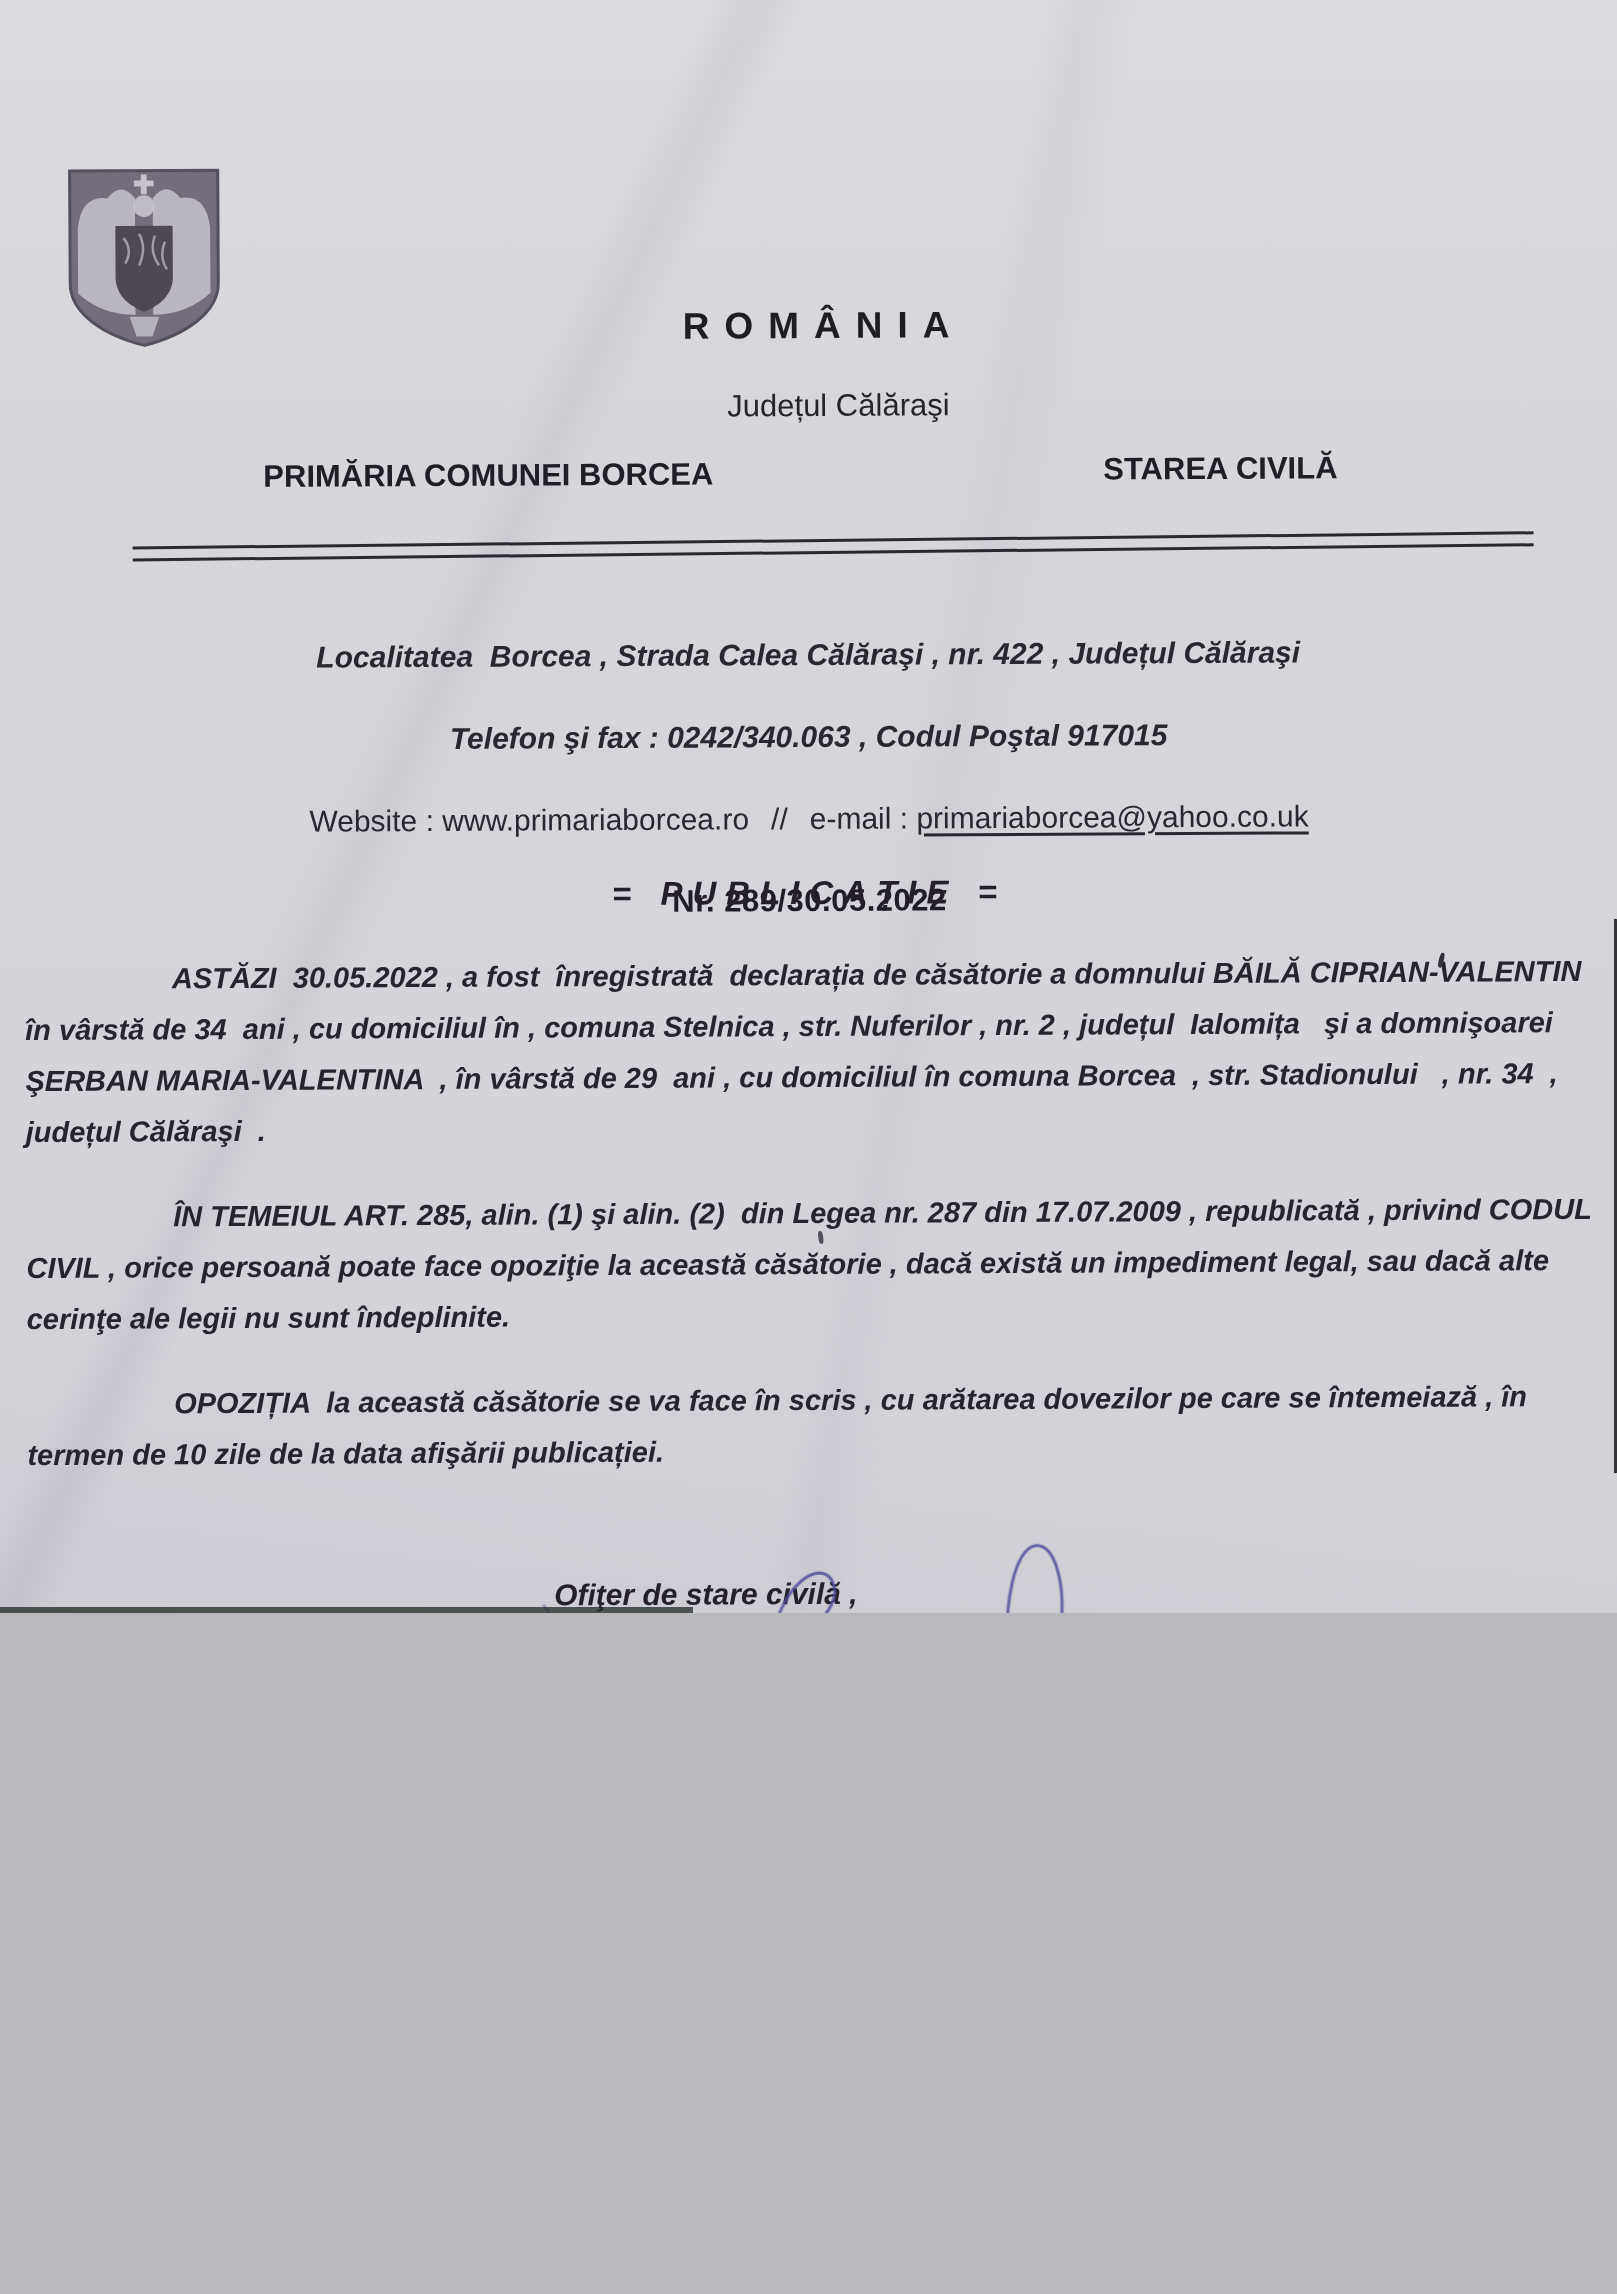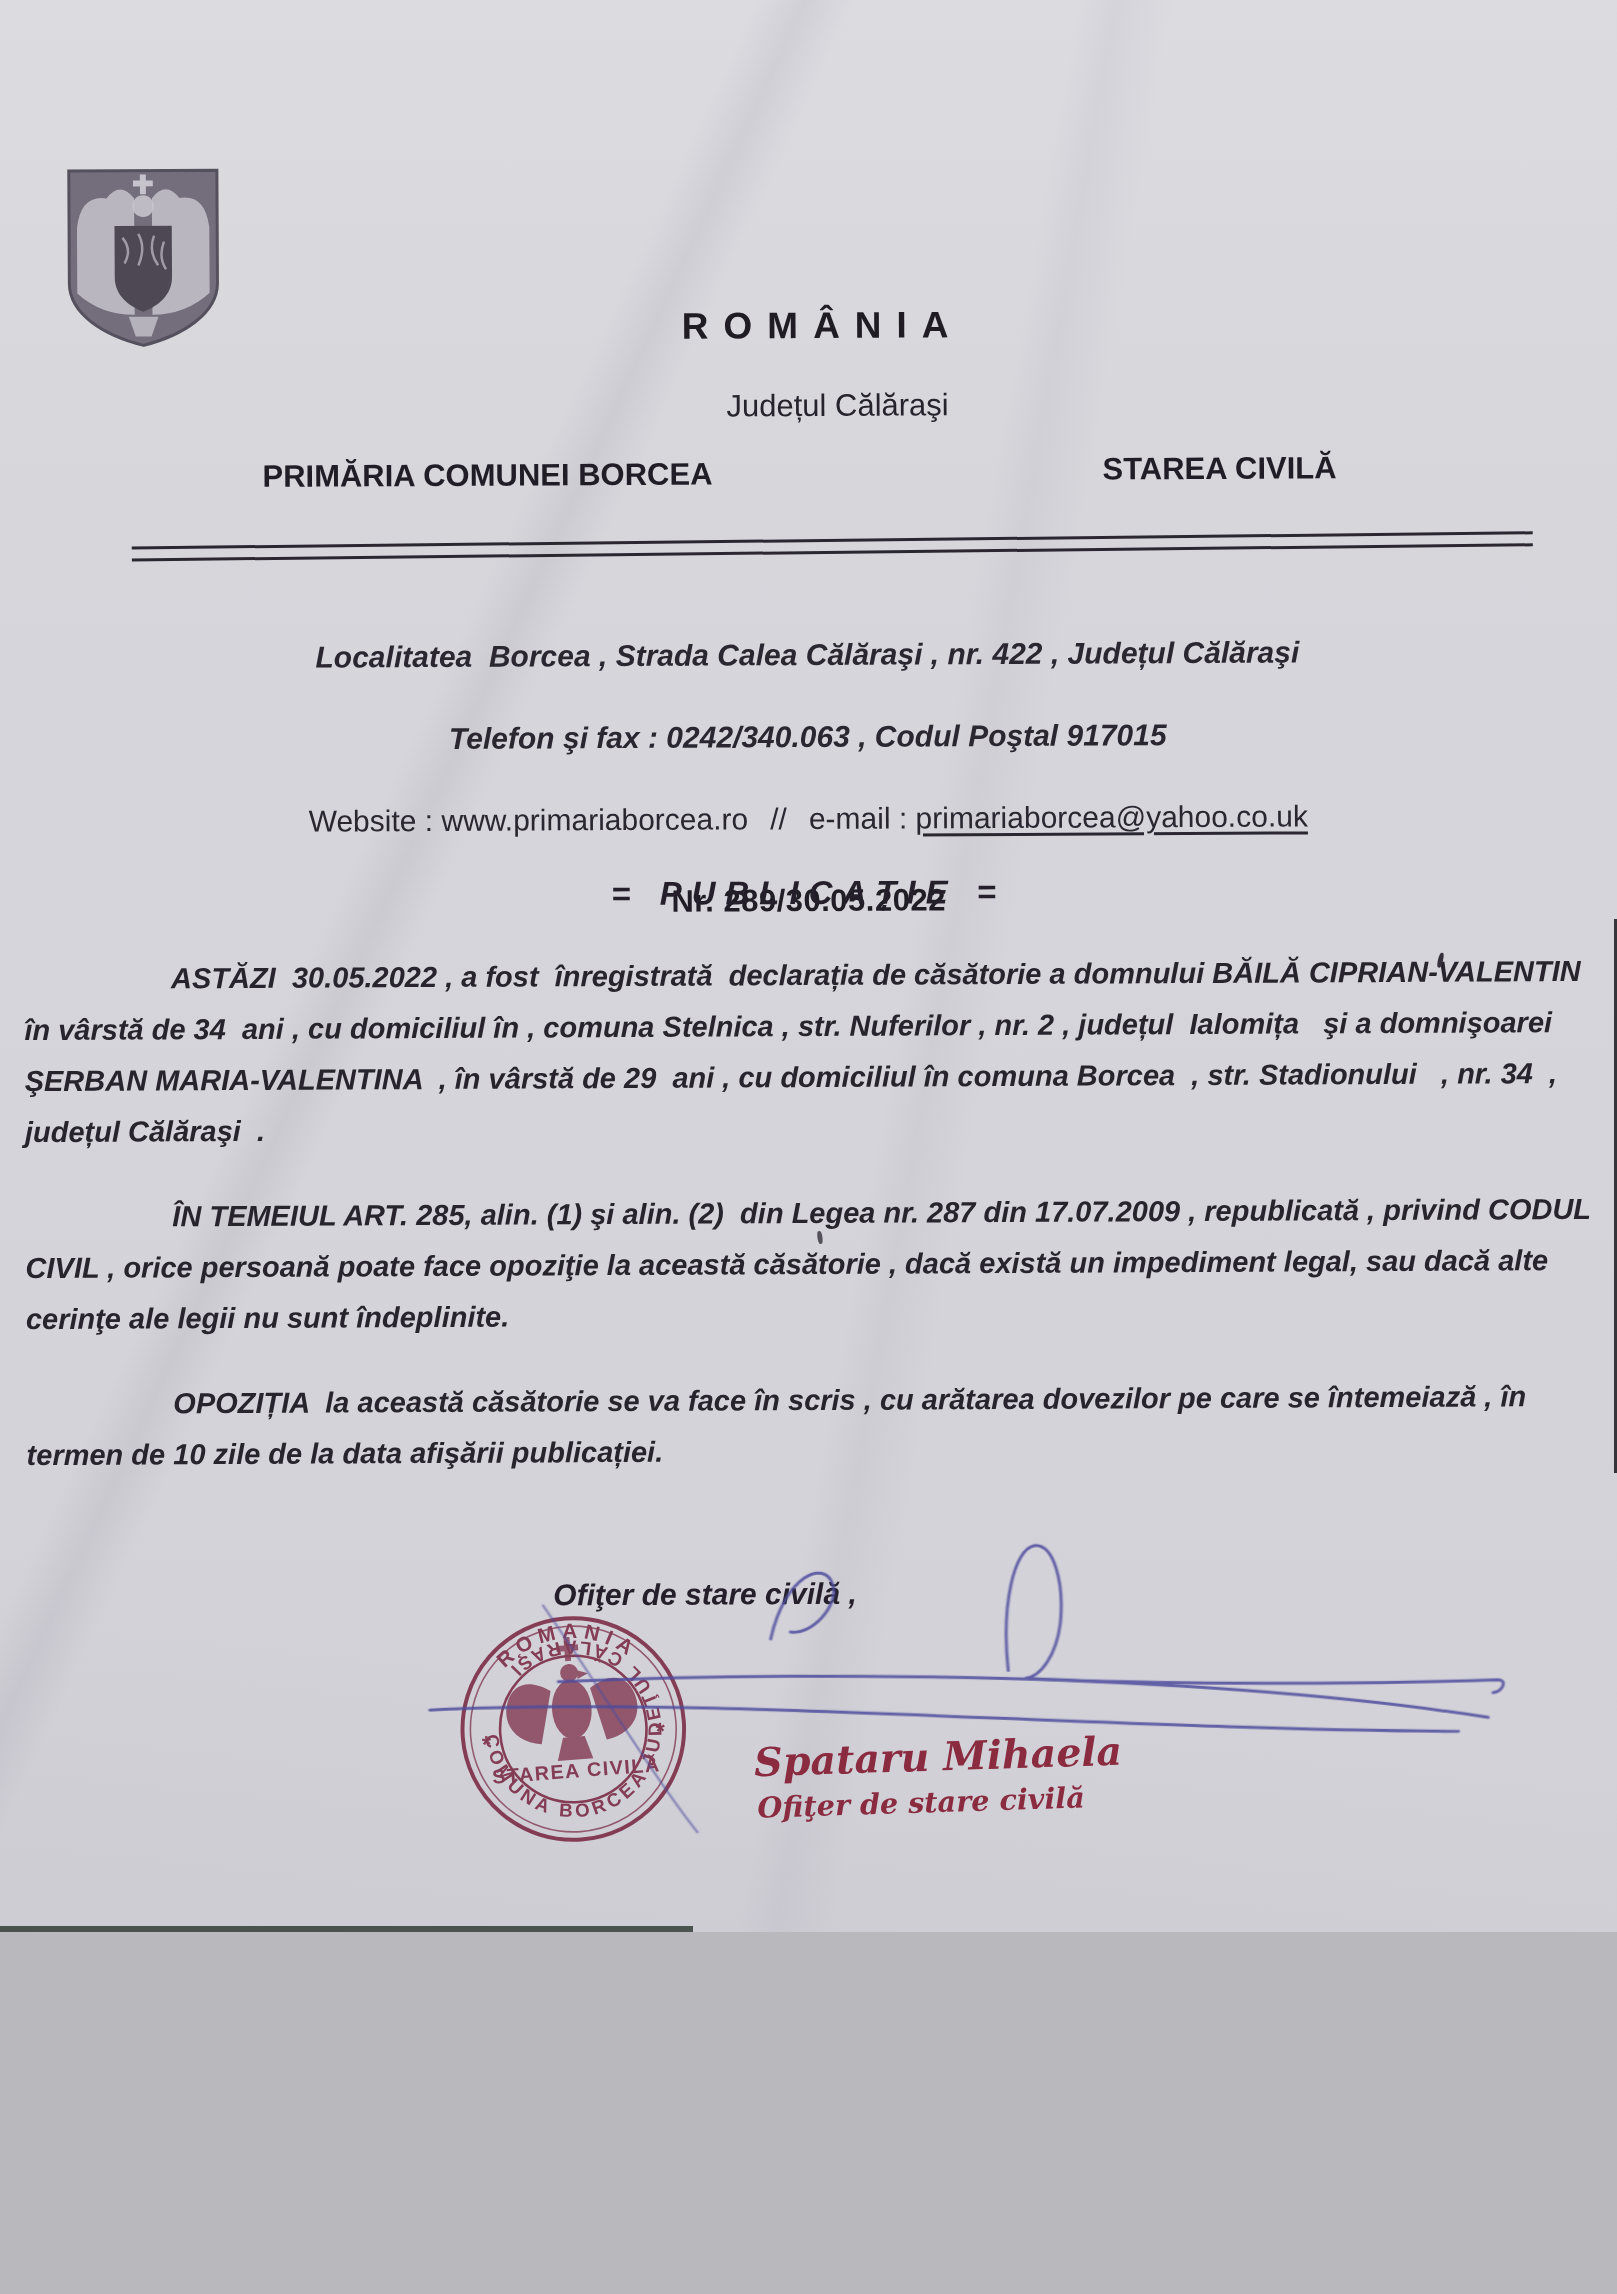--- a/index.html
+++ b/index.html
@@ -1,18 +1,18 @@
 <!DOCTYPE html>
 <html><head>
 <meta charset="utf-8">
 <style>
   html,body{margin:0;padding:0;background:#b9b8bd;}
   .page{
     position:relative;
-    width:1618px;height:1932px;
+    width:1618px;height:1613px;
     margin:0 auto;
     overflow:hidden;
     font-family:"Liberation Sans",sans-serif;
     color:#26232c;
     background:
       linear-gradient(115deg, rgba(255,255,255,0) 30%, rgba(110,110,125,0.10) 32%, rgba(255,255,255,0) 34%),
       linear-gradient(100deg, rgba(255,255,255,0) 55%, rgba(120,118,132,0.07) 57%, rgba(255,255,255,0) 60%),
       linear-gradient(8deg,  rgba(125,124,138,0.06) 0%, rgba(255,255,255,0) 18%),
       linear-gradient(180deg, #dcdbe0 0%, #d7d6db 25%, #d5d4da 60%, #d2d1d8 100%);
   }

